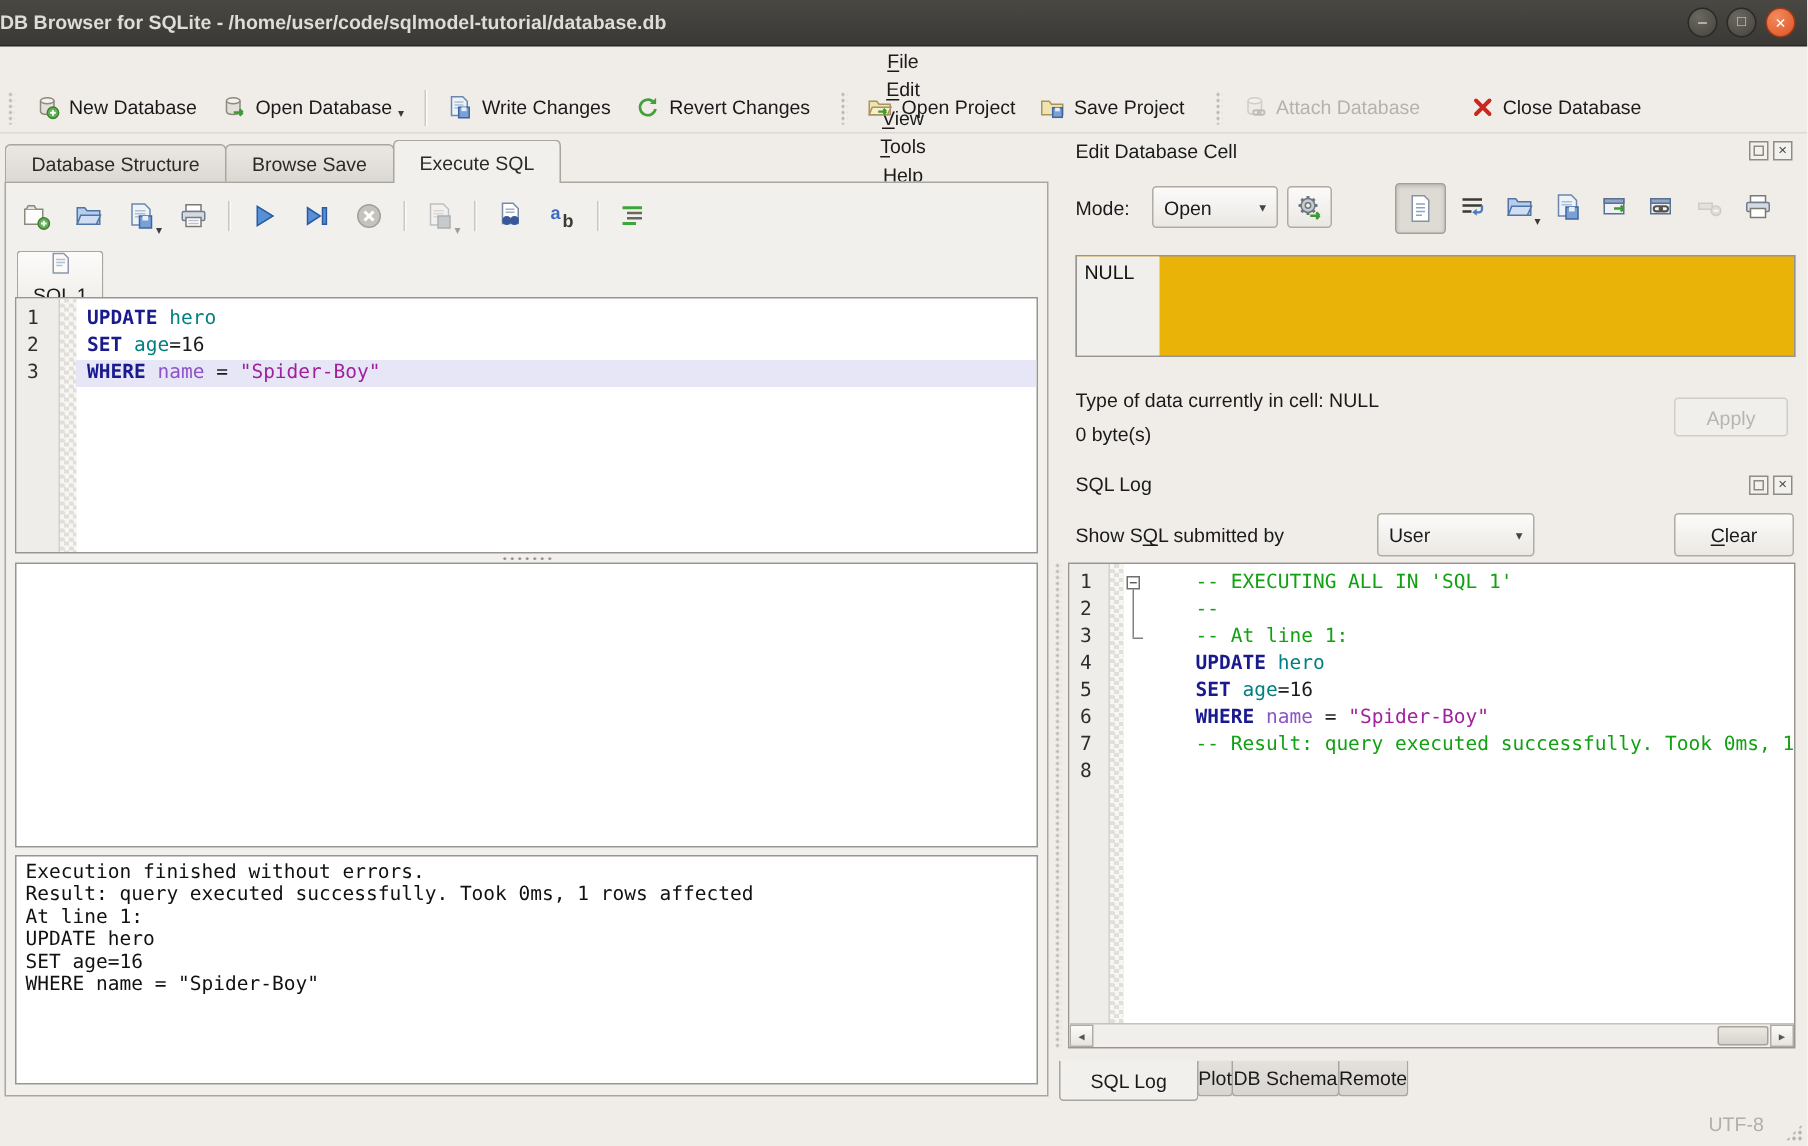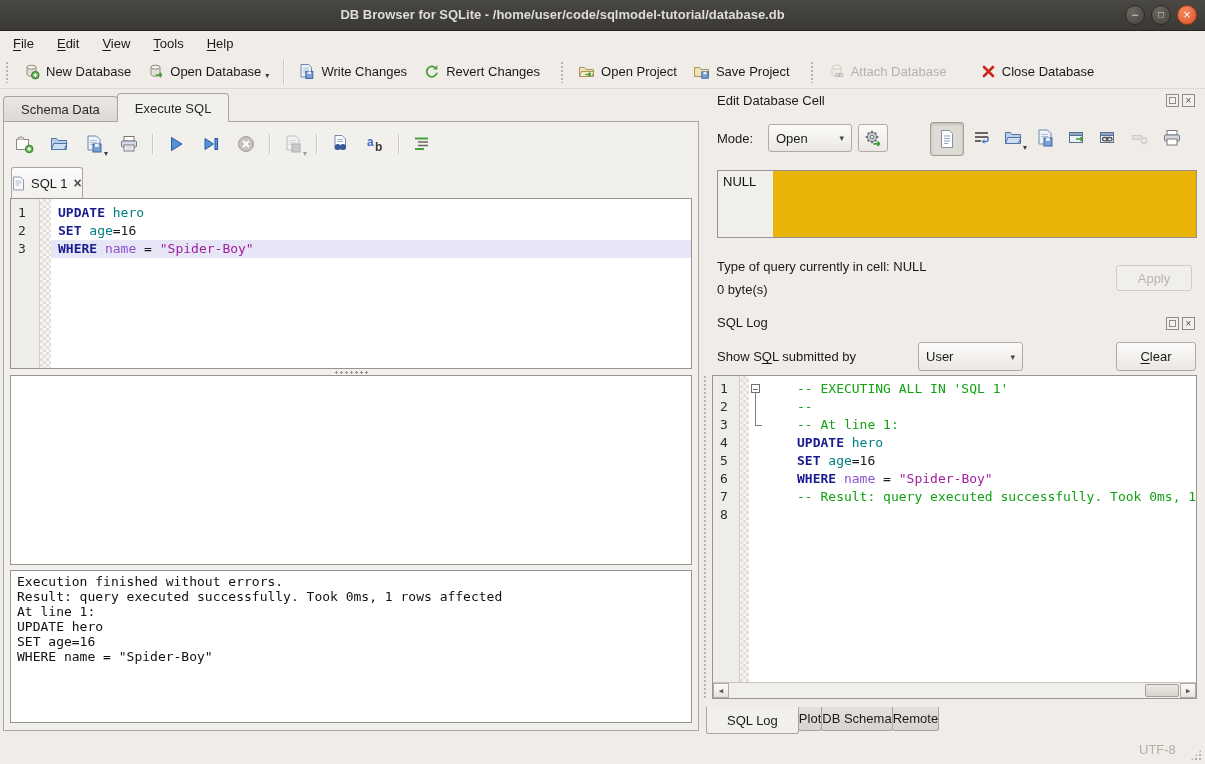--- a/index.html
+++ b/index.html
@@ -3,30 +3,30 @@
 <meta charset="utf-8">
 <style>
   html,body{margin:0;padding:0;}
   #app{position:relative;width:1205px;height:764px;background:#f0ede8;
        font-family:"Liberation Sans",sans-serif;font-size:13px;color:#1a1a1a;overflow:hidden;}
 
   
   .titlebar{position:absolute;left:0;top:0;width:100%;height:30px;
     background:linear-gradient(#4a4843,#3b3935);border-bottom:1px solid #262522;}
   .title-text{position:absolute;left:0;right:80px;top:0;height:30px;line-height:30px;
-    text-align:center;color:#dfddd8;font-weight:bold;}
+    text-align:left;color:#dfddd8;font-weight:bold;}
   .win-btns{position:absolute;right:8px;top:5px;display:flex;gap:6px;}
   .wb{width:20px;height:20px;border-radius:50%;display:flex;align-items:center;justify-content:center;
     font-size:12px;color:#d8d6d1;background:radial-gradient(circle at 35% 30%,#6b6860,#45433d);
     border:1px solid #2a2926;box-sizing:border-box;}
   .wb .sq{font-size:10px;line-height:10px;}
   .wb.close{background:radial-gradient(circle at 35% 30%,#f28a5d,#dd5326);color:#fff;border-color:#9c3a17;}
 
   
-  .menubar{position:absolute;left:0;top:31px;width:100%;height:24px;display:flex;align-items:center;padding-left:4px;box-sizing:border-box;}
+  .menubar{position:absolute;left:0;top:31px;width:100%;height:24px;display:flex;align-items:center;padding-left:4px;box-sizing:border-box;flex-direction:column;}
   .menu-item{padding:2px 9px;margin-right:5px;cursor:default;}
   .mn{text-decoration:underline;text-underline-offset:2px;}
 
   
   .toolbar{position:absolute;left:0;top:55px;width:100%;height:33px;display:flex;align-items:center;
     border-bottom:1px solid #dcd9d4;}
   .handle{width:5px;height:22px;margin:0 5px;background-image:radial-gradient(circle,#b6b2ac 1px,transparent 1.1px);background-size:4px 4px;}
   .tbtn{display:flex;align-items:center;gap:6px;padding:4px 8px;border-radius:3px;white-space:nowrap;}
   .tbtn.disabled{color:#b5b2ad;}
   .tsep{width:1px;height:24px;background:#cbc8c2;margin:0 6px;box-shadow:1px 0 0 #fbfaf8;}
@@ -43,23 +43,23 @@
 
   
   .edtb{position:absolute;left:8px;top:9px;height:26px;display:flex;align-items:center;gap:11px;}
   .ibtn{display:flex;align-items:center;justify-content:center;width:24px;height:24px;border-radius:3px;position:relative;}
   .ibtn.off{opacity:.45;filter:grayscale(.8);}
   .ibtn .dd{position:absolute;right:-2px;bottom:-2px;font-size:8px;color:#3d3b38;}
   .esep{width:1px;height:20px;background:#cbc8c2;box-shadow:1px 0 0 #fbfaf8;}
 
   
   .sqltab-bar{position:absolute;left:7px;top:45px;height:31px;display:flex;align-items:flex-end;}
-  .sqltab{height:30px;display:flex;align-items:center;gap:6px;padding:0 0;
+  .sqltab{height:30px;display:flex;align-items:center;gap:6px;padding:0 10px;
     background:linear-gradient(#fcfbfa,#f2f0ec);border:1px solid #a9a59f;border-bottom:none;
-    border-top-left-radius:3px;border-top-right-radius:3px;}
+    border-top-left-radius:3px;border-top-right-radius:3px;flex-direction:column;}
   .sqltab .x{font-weight:bold;color:#4a4a4a;font-size:14px;line-height:12px;}
 
   
   .codebox{position:absolute;background:#fff;border:1px solid #98948f;box-sizing:border-box;overflow:hidden;}
   .gutter{position:absolute;left:0;top:0;bottom:0;background:#efede9;border-right:1px solid #d4d1cc;}
   .checker{position:absolute;top:0;bottom:0;background:repeating-conic-gradient(#e2dfda 0% 25%,#f8f6f3 0% 50%) 0 0/6px 6px;}
   .mono{font-family:"DejaVu Sans Mono",monospace;font-size:13px;}
   .crow{position:relative;height:18px;line-height:18px;white-space:pre;}
   .crow .ln{position:absolute;left:0;top:0;width:22px;padding-left:7px;color:#2c2e30;font-family:"DejaVu Sans Mono",monospace;}
   .ed-code{margin-left:47px;}
@@ -250,21 +250,24 @@
           <svg width="15" height="15" viewBox="0 0 15 15">
             <path d="M3 3l9 9M12 3l-9 9" stroke="#c8281e" stroke-width="2.6" stroke-linecap="round"></path>
           </svg>
         </span>
       <span>Close Database</span>
     </div>
   </div>
 
   <div class="main-tabs">
     <div class="mtab">
-        <span>Schema Data</span>
+        <span>Database Structure</span>
+      </div>
+    <div class="mtab">
+        <span>Browse Save</span>
       </div>
     <div class="mtab active">
         <span>Execute SQL</span>
       </div>
   </div>
 
   <div class="left-pane">
 
     <div class="edtb">
       <div class="ibtn">
@@ -508,21 +511,21 @@
           <rect x="5" y="11" width="10" height="6" fill="#fff" stroke="#7c7873"></rect>
         </svg>
       </span>
   </div>
 
   <div class="cell-editor">
     <div class="cell-strip"></div>
     <div class="cell-null">NULL</div>
   </div>
 
-  <div class="dock-title" style="left:717px;top:259px;">Type of query currently in cell: NULL</div>
+  <div class="dock-title" style="left:717px;top:259px;">Type of data currently in cell: NULL</div>
   <div class="dock-title" style="left:717px;top:282px;text-align:center;">0 byte(s)</div>
   <div class="btn disabled" style="position:absolute;left:1116px;top:265px;width:76px;height:26px;">
     <span>Apply</span>
   </div>
 
   <div class="dock-title" style="left:717px;top:315px;">SQL Log</div>
   <div class="dock-btns" style="left:1166px;top:317px;">
     <span class="dkb float"></span>
     <span class="dkb">×</span>
   </div>

